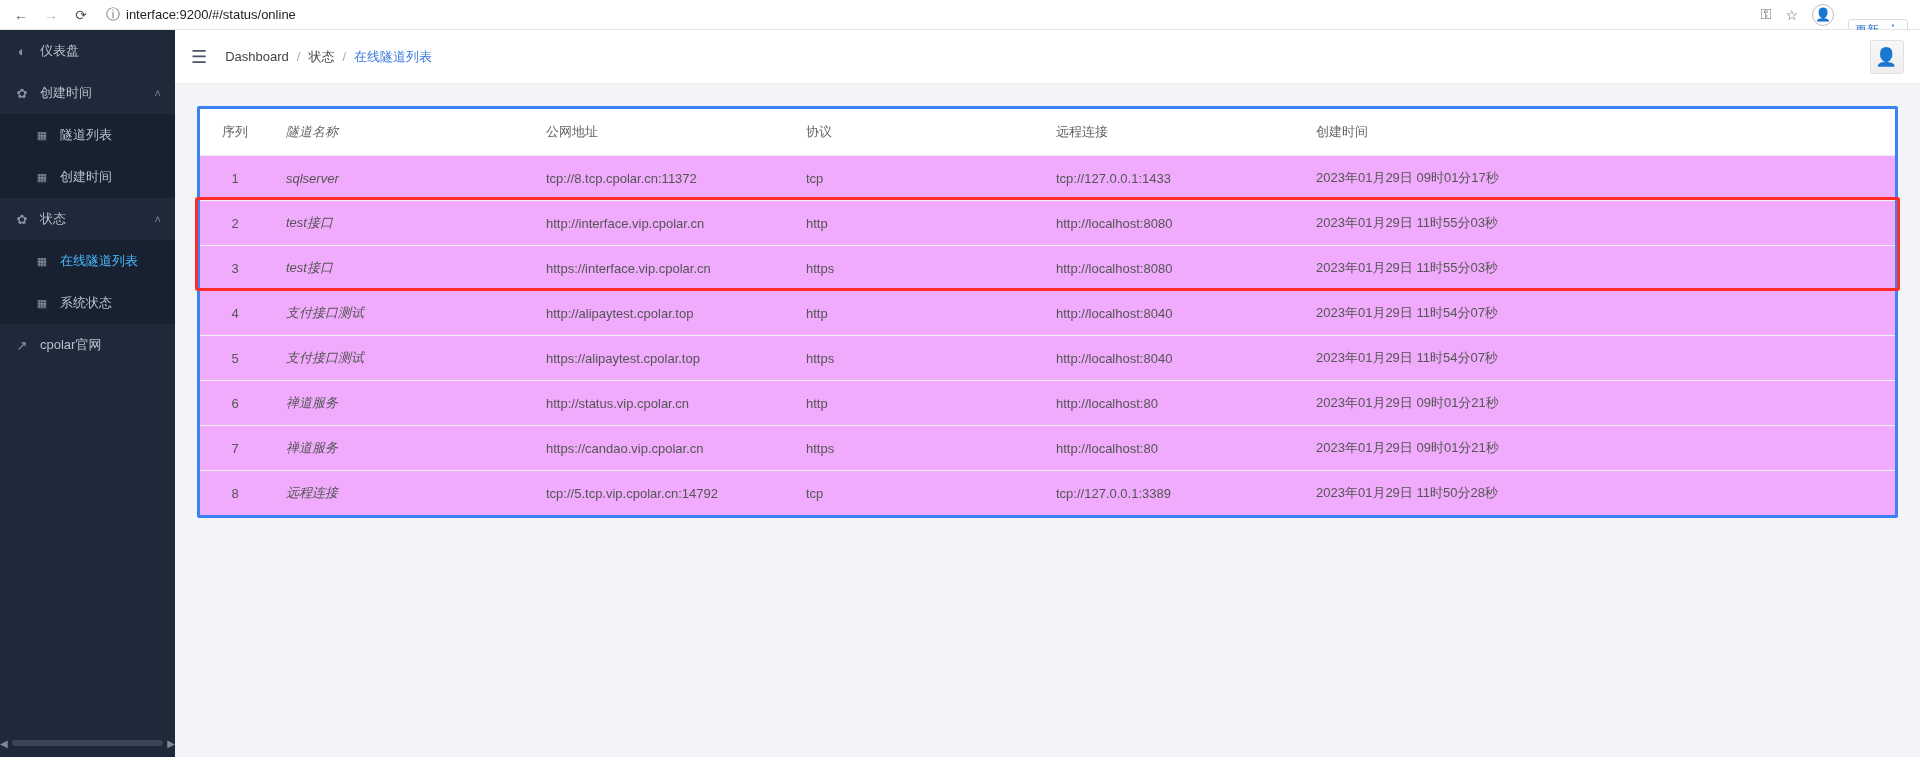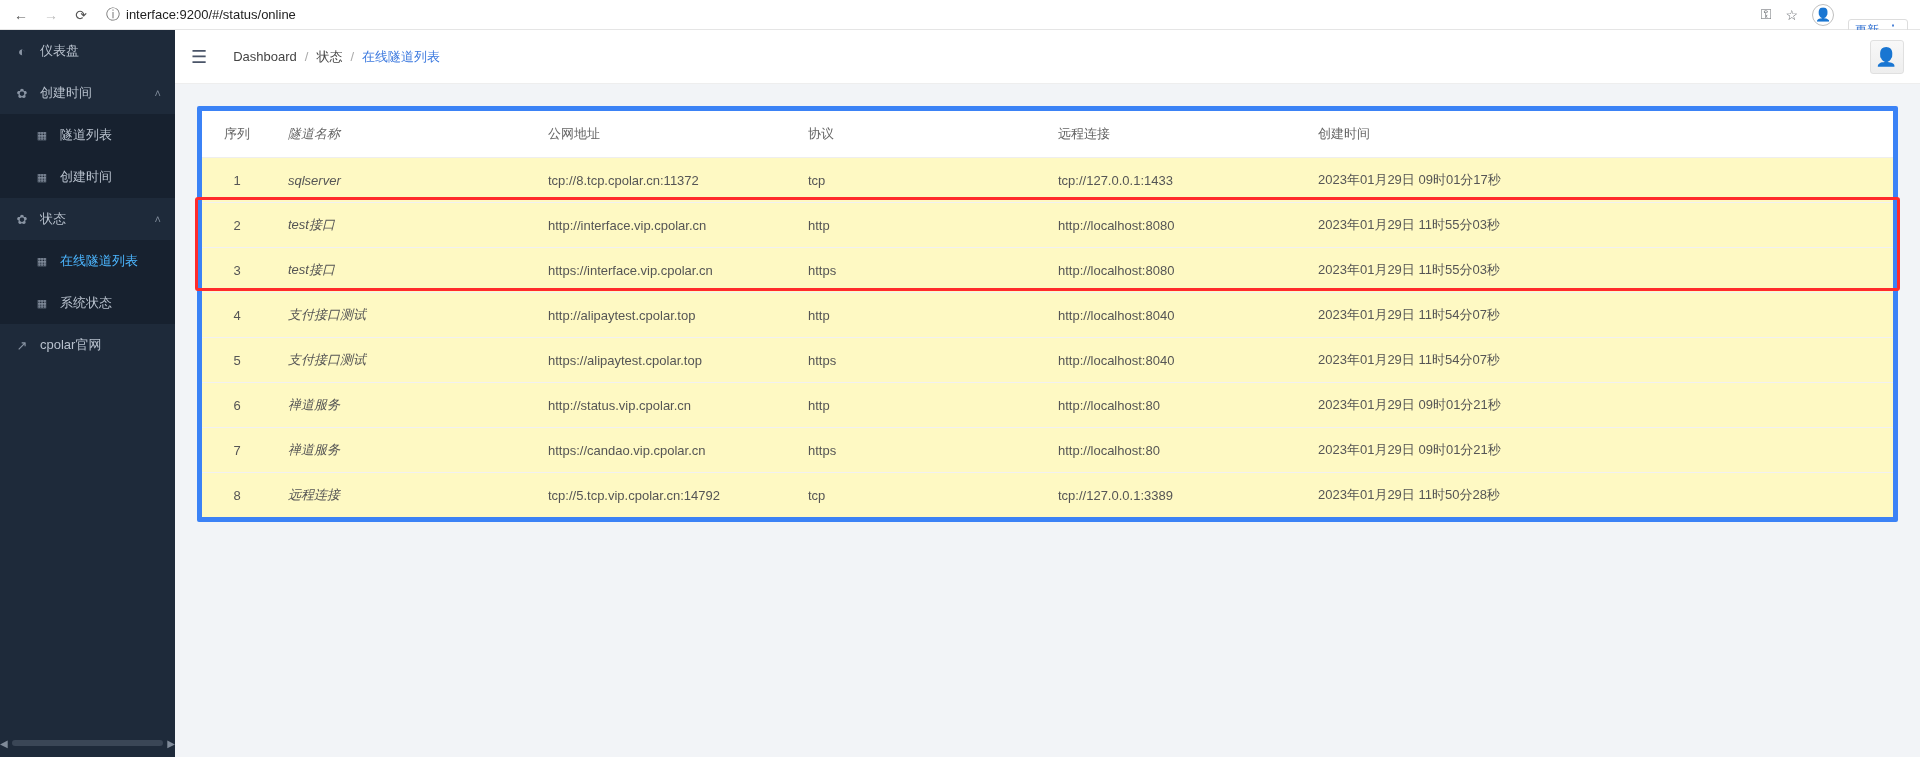--- a/index.html
+++ b/index.html
@@ -23,28 +23,28 @@
   .sidebar .item.sub.active {color:#4cb6ff;}
   .sidebar .item .chev { position:absolute; right:14px; color:#7f8a99; font-size:11px;}
   .sidebar .item .sbicon { width:16px; text-align:center; color:#8a95a4; font-size:13px;}
   .sidebar .item.sub .sbicon { font-size:11px;}
   .sidebar-scroller { position:absolute; bottom:10px; left:0; right:0; height:8px; display:flex; align-items:center;}
   .sidebar-scroller .track{flex:1; height:6px; background:#3a4656;margin:0 4px;border-radius:3px;}
   
   .main { flex:1; display:flex; flex-direction:column; background:#f2f4f7;}
   .pagehead { height:54px; background:#fff; display:flex; align-items:center; padding:0 16px; border-bottom:1px solid #eee;}
   .pagehead .menu-ic { font-size:18px; color:#4a5568; margin-right:18px;}
-  .breadcrumb { font-size:13px; color:#444; display:flex; gap:8px; align-items:center;margin-left:8px;}
+  .breadcrumb { font-size:13px; color:#444; display:flex; gap:8px; align-items:center;}
   .breadcrumb .sep{color:#aaa;}
   .breadcrumb .active{color:#3d7adf;}
   .pagehead .right { margin-left:auto; }
   .avatar-block { width:34px; height:34px; background:linear-gradient(#f8f8f8,#eee); border:1px solid #e0e0e0; border-radius:3px; display:flex; align-items:center; justify-content:center; color:#bbb; font-size:18px;}
   
   .content { padding:22px; }
-  .tablecard { background:#fef9c3; border:5px solid #3b82f6; border-radius:2px; overflow:hidden;}
+  .tablecard { background:#f0abfc; border:3px solid #3b82f6; border-radius:2px; overflow:hidden;}
   table { width:100%; border-collapse:collapse; font-size:13px; color:#444;}
   thead th { text-align:left; font-weight:500; color:#666; padding:14px 16px; border-bottom:1px solid #eee; background:#fff;}
   tbody td { padding:13px 16px; border-bottom:1px solid #f1f1f1; color:#555;}
   tbody tr:last-child td{border-bottom:none;}
   .col-idx { text-align:center; width:70px;}
   
   th.c-name, td.c-name {width:260px;font-style:italic;}
   th.c-url , td.c-url  {width:260px;}
   th.c-proto,td.c-proto{width:250px;}
   th.c-local,td.c-local{width:260px;}

